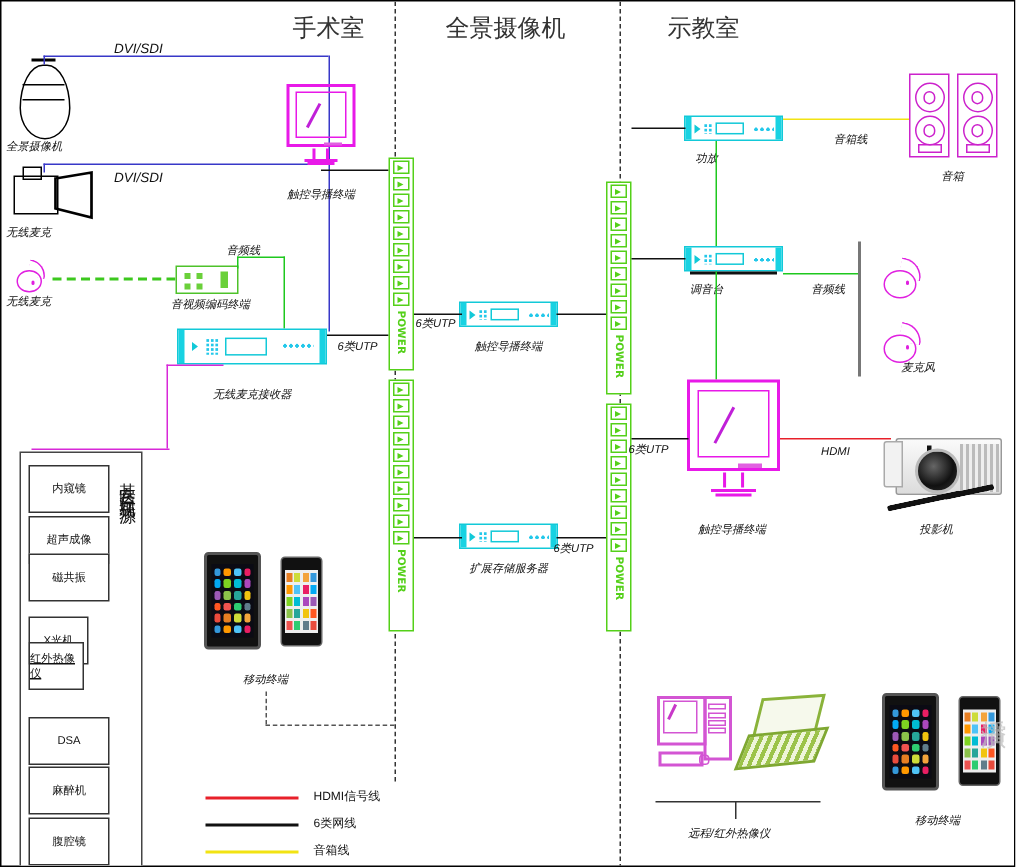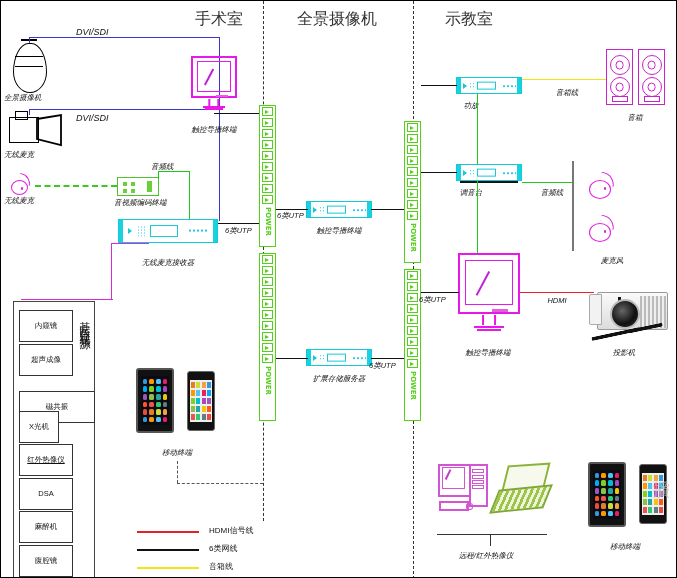--- a/index.html
+++ b/index.html
@@ -416,21 +416,21 @@
   <div class="micbar" style="left:571px;top:160px;height:90px;"></div>
 
   <div class="mic" style="left:588px;top:172px;width:34px;height:26px;">
       <div class="head"></div>
       <div class="tail"></div>
     </div>
   <div class="mic" style="left:588px;top:215px;width:34px;height:26px;">
       <div class="head"></div>
       <div class="tail"></div>
     </div>
-  <div class="lbl c" style="left:611px;top:256px;">麦克风</div>
+  <div class="lbl c" style="left:611px;top:240px;">麦克风</div>
 
   <div class="line vline" style="left:476px;top:180px;height:72px;border-left-color:#1ec81e;"></div>
 
   <div class="mon" style="left:457px;top:252px;width:62px;height:78px;">
     <div class="bez"></div>
       <div class="inner"></div>
       <div class="slash"></div>
     <div class="strip"></div>
       <div class="neck"></div>
       <div class="base"></div>
@@ -532,23 +532,23 @@
   </div>
   <div class="lbl c" style="left:624px;top:542px;">移动终端</div>
 
   <div class="wm" style="left:650px;top:466px;">演播</div>
 
   <div class="srctable" style="left:12px;top:300px;width:82px;height:278px;">
     <div class="srcvert" style="right:4px;top:10px;">其它医疗视频源</div>
     <div id="src-cells">
         <div class="srccell" style="top: 8px; width: 54px; height: 32px;">内窥镜</div>
         <div class="srccell" style="top: 41.5px; width: 54px; height: 32px;">超声成像</div>
-        <div class="srccell" style="top: 89px; width: 76px; height: 32px;">磁共振</div>
+        <div class="srccell" style="top: 67px; width: 54px; height: 32px;">磁共振</div>
         <div class="srccell" style="top: 108.5px; width: 40px; height: 32px;">X光机</div>
-        <div class="srccell" style="top: 142px; width: 54px; height: 32px; text-decoration: underline;">红外热像仪</div>
+        <div class="srccell" style="top: 126px; width: 37px; height: 32px; text-decoration: underline;">红外热像仪</div>
         <div class="srccell" style="top: 175.5px; width: 54px; height: 32px;">DSA</div>
         <div class="srccell" style="top: 209px; width: 54px; height: 32px;">麻醉机</div>
         <div class="srccell" style="top: 242.5px; width: 54px; height: 32px;">腹腔镜</div>
       </div>
   </div>
 
   <div id="legend" style="position:absolute;left:136px;top:522px;">
       <div style="position: relative; height: 18px;">
         <div style="position: absolute; left: 0px; top: 8px; width: 62px; height: 0px; border-top: 2px solid rgb(232, 32, 42);"></div>
         <div style="position: absolute; left: 72px; top: 2px; font-size: 8px; color: rgb(17, 17, 17); white-space: nowrap;">HDMI信号线</div>

